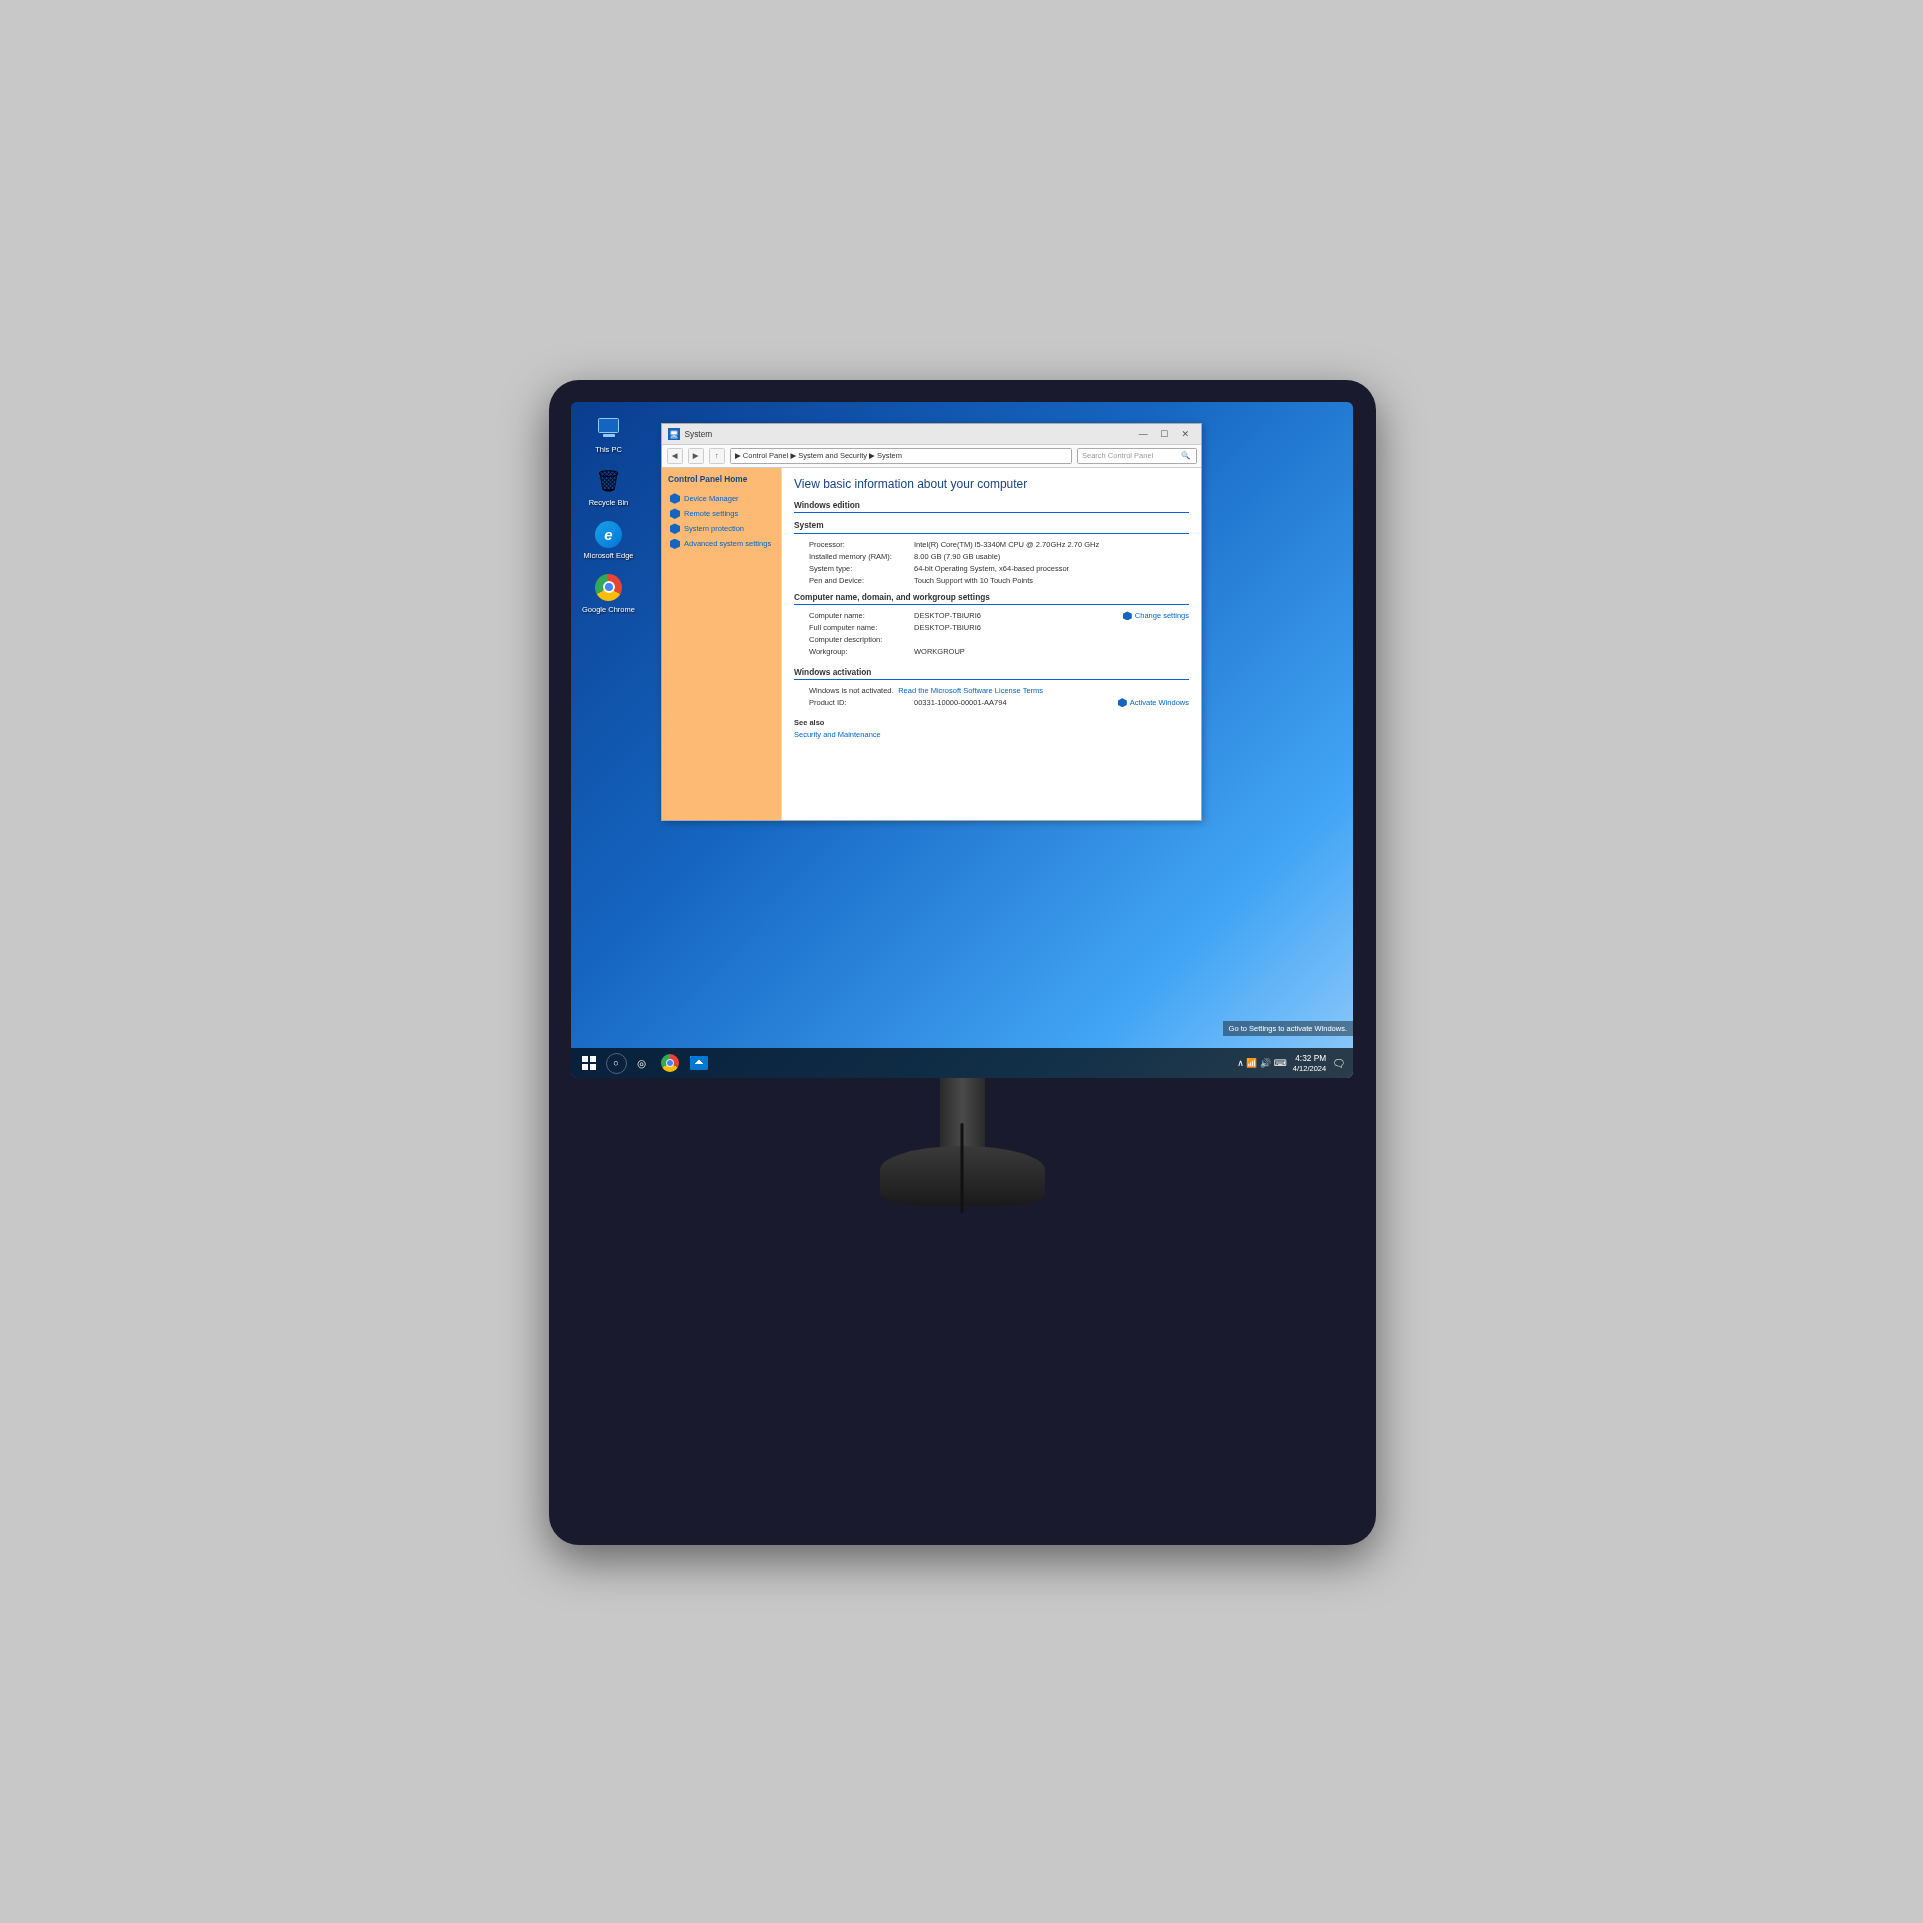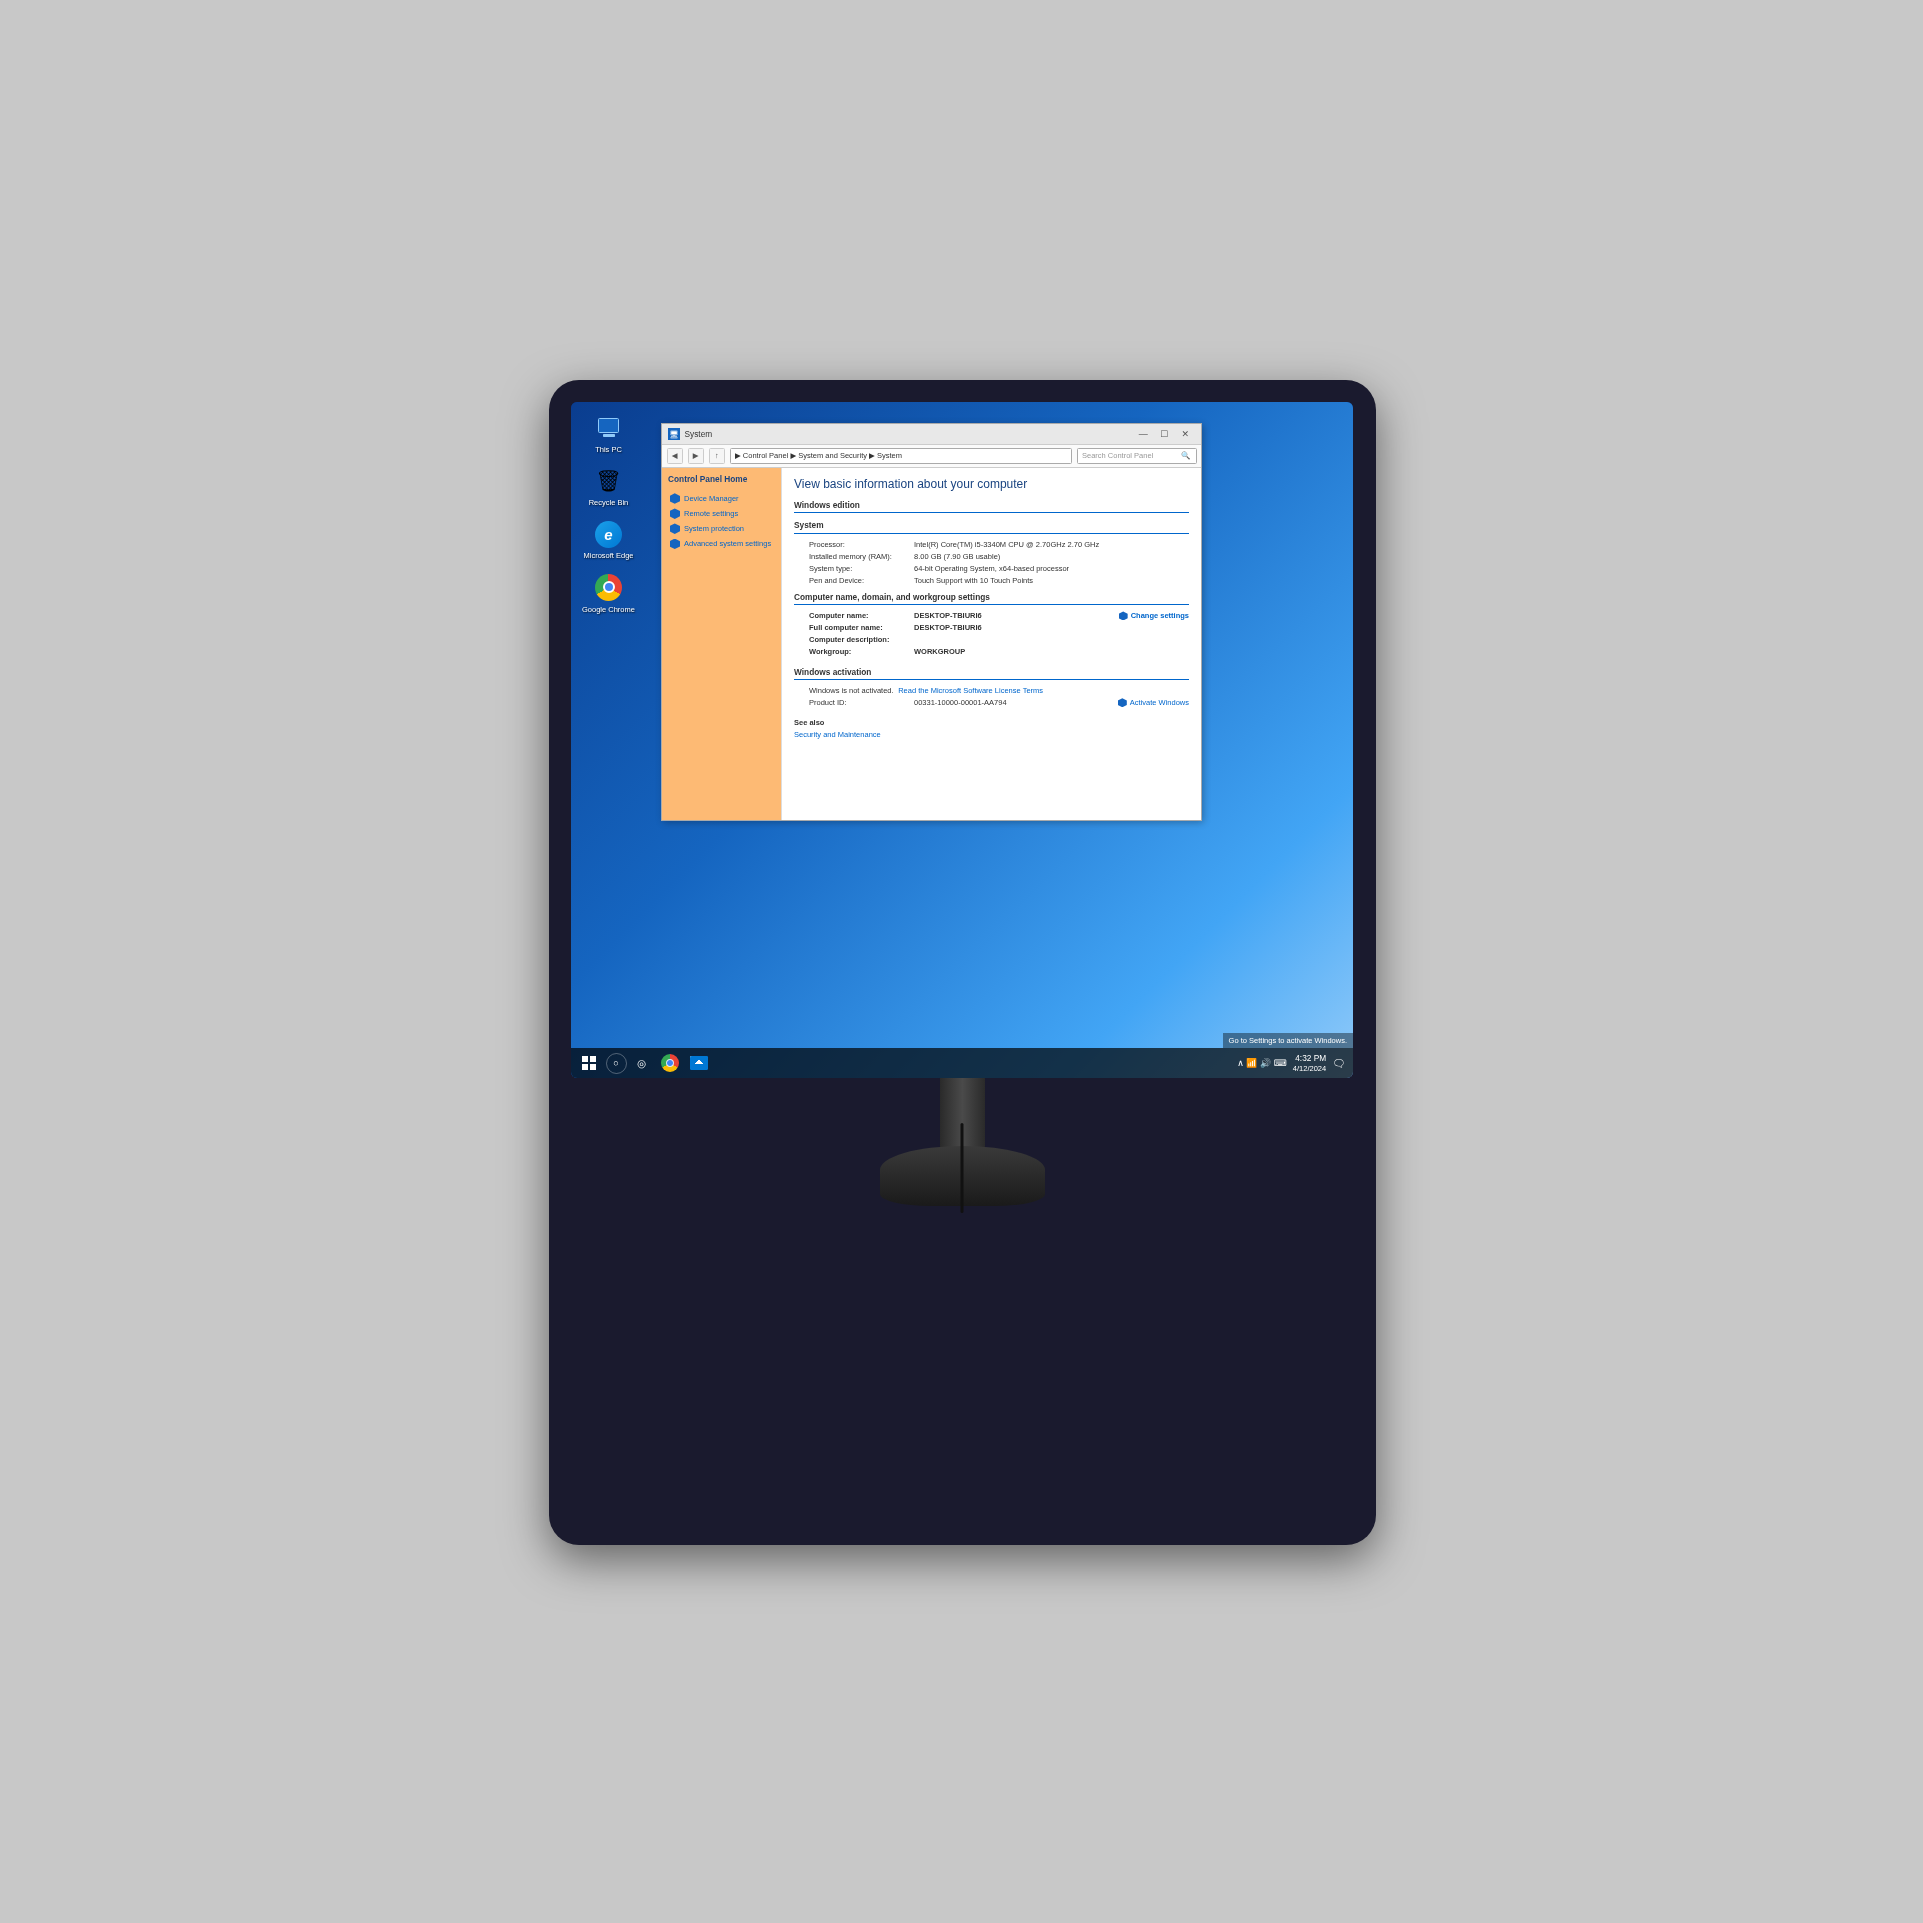--- a/index.html
+++ b/index.html
@@ -423,21 +423,21 @@
       padding-right: 3px;
     }
 
     .taskbar-clock {
       text-align: right;
       line-height: 1.3;
     }
 
     .activate-banner {
       position: absolute;
-      bottom: 30px;
+      bottom: 42px;
       right: 0;
       background: rgba(0,0,0,0.4);
       color: white;
       font-size: 7.5px;
       padding: 3px 6px;
       z-index: 25;
     }
 
     
     .tablet-stand {
@@ -654,21 +654,21 @@
             <span class="info-label">System type:</span>
             <span class="info-value">64-bit Operating System, x64-based processor</span>
           </div>
           <div class="info-row">
             <span class="info-label">Pen and Device:</span>
             <span class="info-value">Touch Support with 10 Touch Points</span>
           </div>
 
           <div class="section-header">Computer name, domain, and workgroup settings</div>
 
-          <div style="display:flex;justify-content:space-between;align-items:flex-start;font-weight:bold;">
+          <div style="display:flex;justify-content:space-between;align-items:flex-start;">
             <div>
               <div class="info-row">
                 <span class="info-label">Computer name:</span>
                 <span class="info-value">DESKTOP-TBIURI6</span>
               </div>
               <div class="info-row">
                 <span class="info-label">Full computer name:</span>
                 <span class="info-value">DESKTOP-TBIURI6</span>
               </div>
               <div class="info-row">

